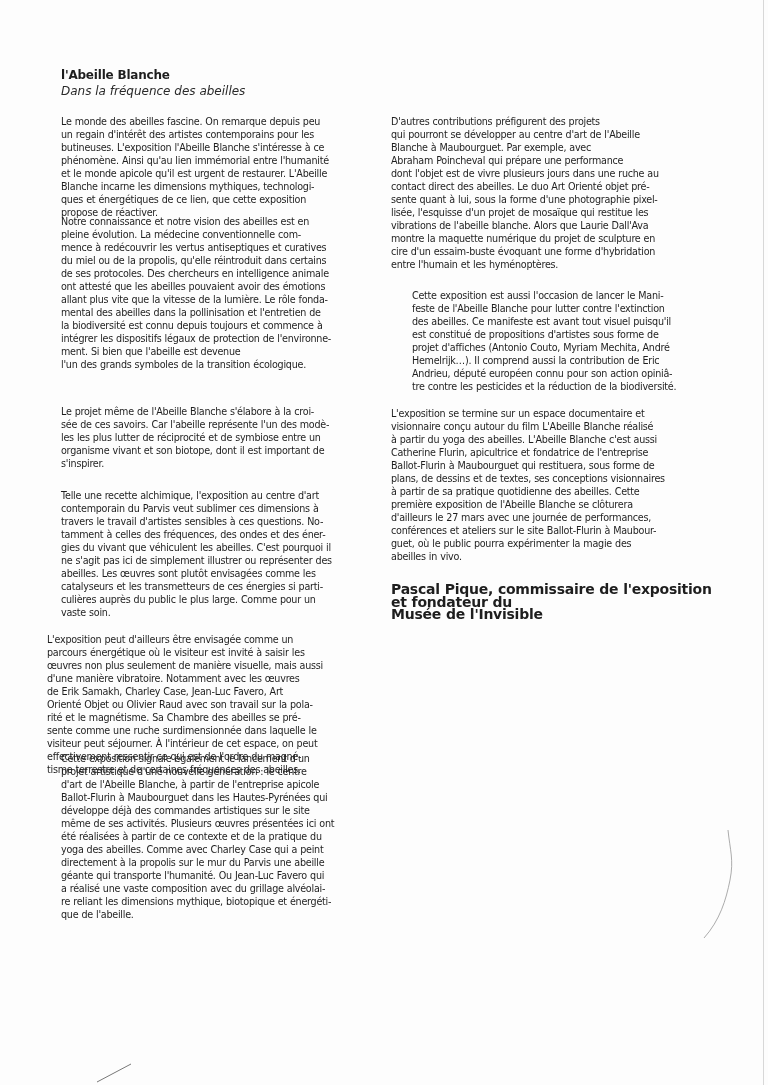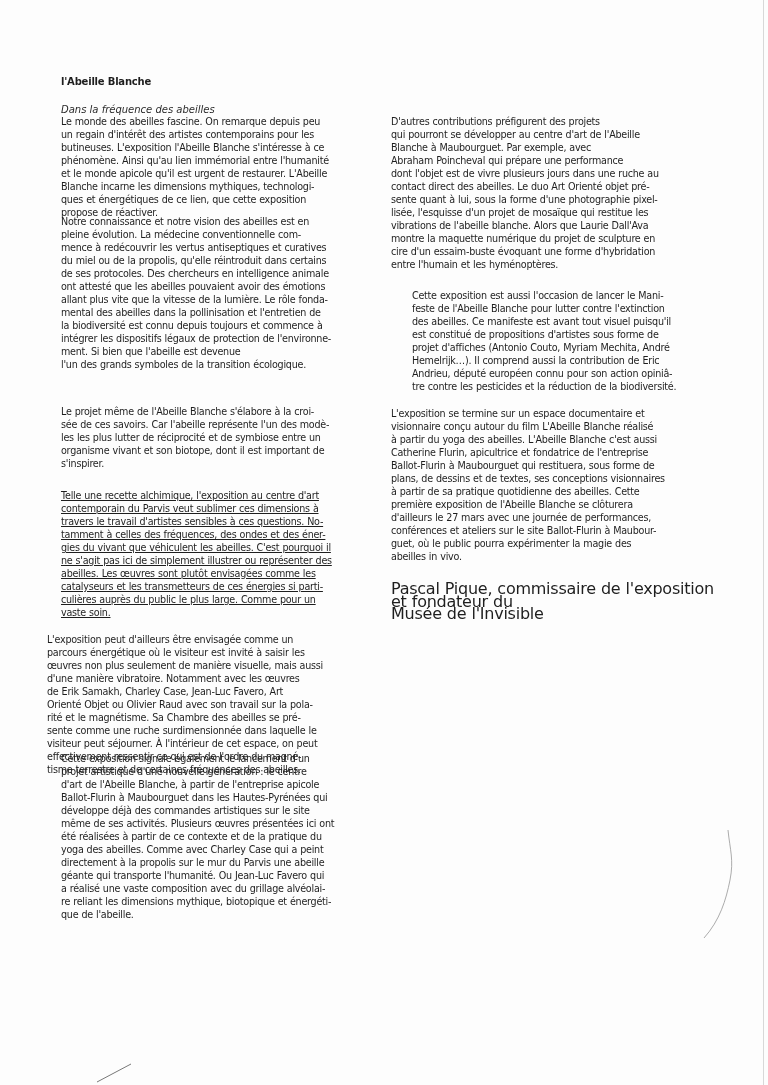--- a/index.html
+++ b/index.html
@@ -3,27 +3,27 @@
   <meta charset="utf-8">
   <style>
     html, body { margin: 0; padding: 0; }
     body {
       width: 768px; height: 1085px; background: #fdfdfd; position: relative; overflow: hidden;
       font-family: "DejaVu Sans", sans-serif; color: #1e1e1e;
     }
     .right-edge { position: absolute; right: 4px; top: 0; bottom: 0; width: 1px; background: #d8d8d8; }
     .crease { position: absolute; left: 700px; top: 830px; width: 40px; height: 110px; }
     .stroke { position: absolute; left: 95px; top: 1060px; width: 40px; height: 25px; }
-    .title { position: absolute; left: 61px; top: 76px; font-weight: bold; font-size: 10px; letter-spacing: -0.2px; }
-    .subtitle { position: absolute; left: 61px; top: 84px; font-style: italic; font-size: 10px; color: #2a2a2a; margin-top: 20px; }
+    .title { position: absolute; left: 61px; top: 68px; font-weight: bold; font-size: 12px; letter-spacing: -0.2px; }
+    .subtitle { position: absolute; left: 61px; top: 84px; font-style: italic; font-size: 12px; color: #2a2a2a; }
     p {
       position: absolute; margin: 0; font-size: 9.6px; line-height: 13px; letter-spacing: -0.25px;
       word-spacing: 0.3px; white-space: pre-line;
     }
-    .sig { font-weight: normal; font-size: 16px; line-height: 12.5px; }
+    .sig { font-weight: bold; font-size: 14px; line-height: 12.5px; }
   </style>
 </head>
 <body>
 
 <div class="right-edge"></div>
 <svg class="crease" viewBox="0 0 40 110">
   <path d="M28 0 C30 20, 34 30, 30 50 C26 70, 20 90, 4 108" stroke="#888" stroke-width="0.7" fill="none"></path>
 </svg>
 <svg class="stroke" viewBox="0 0 40 25">
   <path d="M2 22 L36 4" stroke="#555" stroke-width="0.8" fill="none"></path>
@@ -51,21 +51,21 @@
 mental des abeilles dans la pollinisation et l'entretien de
 la biodiversité est connu depuis toujours et commence à
 intégrer les dispositifs légaux de protection de l'environne-
 ment. Si bien que l'abeille est devenue
 l'un des grands symboles de la transition écologique.</p>
   <p style="left:61px; top:405px; width:320px;">Le projet même de l'Abeille Blanche s'élabore à la croi-
 sée de ces savoirs. Car l'abeille représente l'un des modè-
 les les plus lutter de réciprocité et de symbiose entre un
 organisme vivant et son biotope, dont il est important de
 s'inspirer.</p>
-  <p style="left:61px; top:489px; width:320px;text-decoration:underline;">Telle une recette alchimique, l'exposition au centre d'art
+  <p style="left:61px; top:489px; width:320px;">Telle une recette alchimique, l'exposition au centre d'art
 contemporain du Parvis veut sublimer ces dimensions à
 travers le travail d'artistes sensibles à ces questions. No-
 tamment à celles des fréquences, des ondes et des éner-
 gies du vivant que véhiculent les abeilles. C'est pourquoi il
 ne s'agit pas ici de simplement illustrer ou représenter des
 abeilles. Les œuvres sont plutôt envisagées comme les
 catalyseurs et les transmetteurs de ces énergies si parti-
 culières auprès du public le plus large. Comme pour un
 vaste soin.</p>
   <p style="left:47px; top:633px; width:320px;">L'exposition peut d'ailleurs être envisagée comme un

